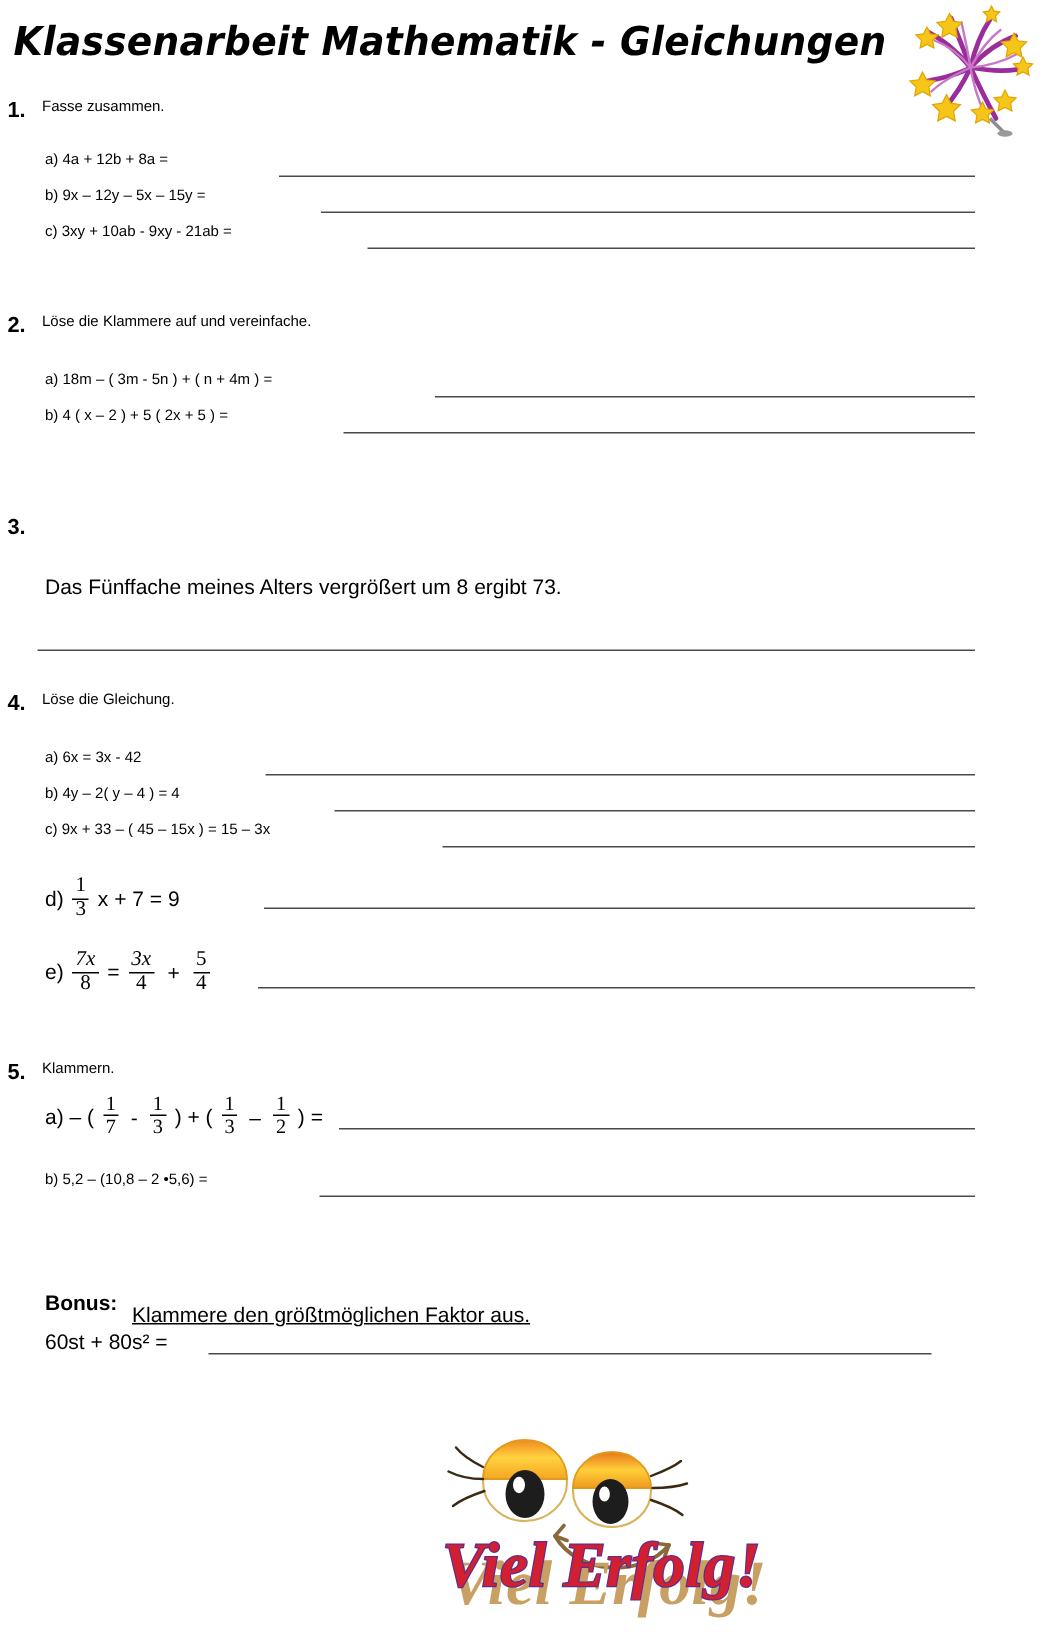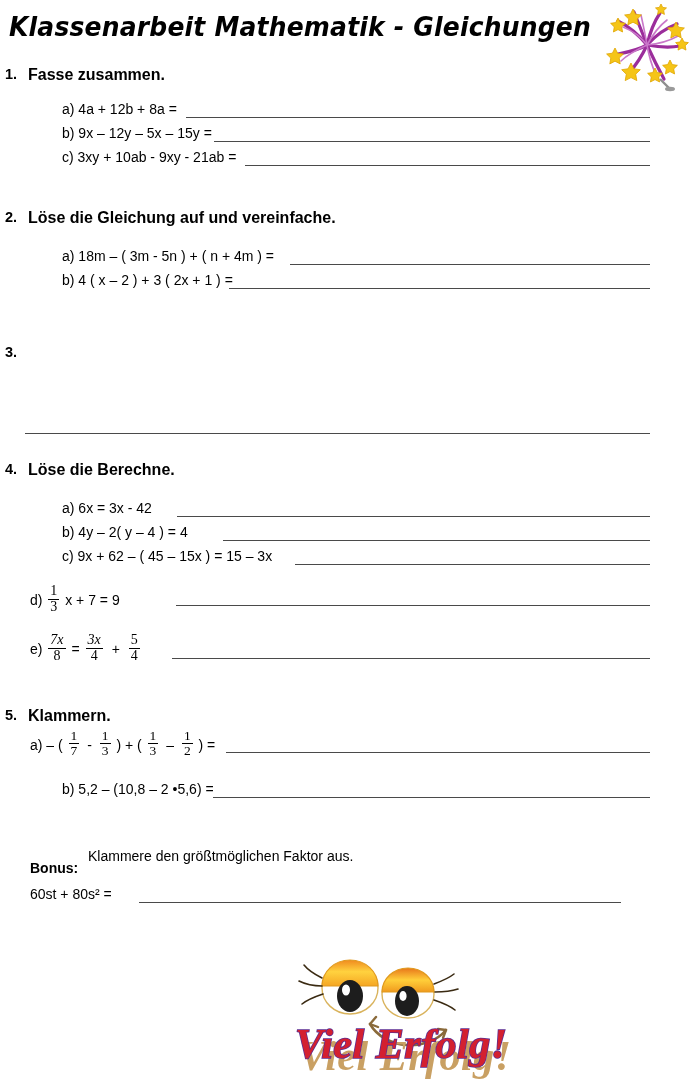--- a/index.html
+++ b/index.html
@@ -51,36 +51,35 @@
     position: absolute;
     left: 598px;
     top: 0px;
     width: 98px;
     height: 92px;
   }
 
   
   .task-head {
     position: absolute;
-    font-weight: bold;
-    font-size: 16px;
+    font-weight: normal;
+    font-size: 10px;
     white-space: nowrap;
   }
   .task-num {
     position: absolute;
     font-weight: bold;
     font-size: 14.5px;
     left: 5px;
   }
   .sub {
     position: absolute;
-    font-size: 14px;
+    font-size: 10px;
     white-space: nowrap;
     left: 30px;
-    margin-left: 32px;
   }
   .plain {
     position: absolute;
     font-size: 14px;
     white-space: nowrap;
   }
   .ans-line {
     position: absolute;
     height: 0;
     border-top: 1.4px solid #4a4a4a;
@@ -219,56 +218,57 @@
   </div>
   <div class="ans-line" style="top:141px; left:214px; width:436px;"></div>
 
   <div class="sub" style="top:149px;">
     <span>c)</span>
     <span>3xy + 10ab - 9xy - 21ab =</span>
   </div>
   <div class="ans-line" style="top:165px; left:245px; width:405px;"></div>
 
   <div class="task-num" style="top:209px;">2.</div>
-  <div class="task-head" style="top:209px; left:28px;">Löse die Gleichung auf und vereinfache.</div>
+  <div class="task-head" style="top:209px; left:28px;">Löse die Klammere auf und vereinfache.</div>
 
   <div class="sub" style="top:248px;">
     <span>a)</span>
     <span>18m – ( 3m - 5n ) + ( n + 4m ) =</span>
   </div>
   <div class="ans-line" style="top:264px; left:290px; width:360px;"></div>
 
   <div class="sub" style="top:272px;">
     <span>b)</span>
-    <span>4 ( x – 2 ) + 3 ( 2x + 1 ) =</span>
+    <span>4 ( x – 2 ) + 5 ( 2x + 5 ) =</span>
   </div>
   <div class="ans-line" style="top:288px; left:229px; width:421px;"></div>
 
   <div class="task-num" style="top:344px;">3.</div>
 
+  <div class="plain" style="top:383px; left:30px;">Das Fünffache meines Alters vergrößert um 8 ergibt 73.</div>
   <div class="ans-line" style="top:433px; left:25px; width:625px;"></div>
 
   <div class="task-num" style="top:461px;">4.</div>
-  <div class="task-head" style="top:461px; left:28px;">Löse die Berechne.</div>
+  <div class="task-head" style="top:461px; left:28px;">Löse die Gleichung.</div>
 
   <div class="sub" style="top:500px;">
     <span>a)</span>
     <span>6x = 3x - 42</span>
   </div>
   <div class="ans-line" style="top:516px; left:177px; width:473px;"></div>
 
   <div class="sub" style="top:524px;">
     <span>b)</span>
     <span>4y – 2( y – 4 ) = 4</span>
   </div>
   <div class="ans-line" style="top:540px; left:223px; width:427px;"></div>
 
   <div class="sub" style="top:548px;">
     <span>c)</span>
-    <span>9x  + 62 – ( 45 – 15x ) = 15 – 3x</span>
+    <span>9x  + 33 – ( 45 – 15x ) = 15 – 3x</span>
   </div>
   <div class="ans-line" style="top:564px; left:295px; width:355px;"></div>
 
   <div class="eqrow" style="top:585px;">
     <span>d)</span>
     <span class="frac">
       <span class="num upright">1</span>
       <span class="den">3</span>
     </span>
     <span>x + 7 = 9</span>
@@ -323,21 +323,21 @@
   </div>
   <div class="ans-line" style="top:752px; left:226px; width:424px;"></div>
 
   <div class="sub" style="top:781px;">
     <span>b)</span>
     <span>5,2 – (10,8 – 2 •5,6) =</span>
   </div>
   <div class="ans-line" style="top:797px; left:213px; width:437px;"></div>
 
   <div class="plain" style="top:848px; left:30px; font-weight:bold;margin-top:12px;">Bonus:</div>
-  <div class="plain" style="top:848px; left:88px;">Klammere den größtmöglichen Faktor aus.</div>
+  <div class="plain" style="top:868px; left:88px;text-decoration:underline;">Klammere den größtmöglichen Faktor aus.</div>
 
   <div class="plain" style="top:886px; left:30px;">60st + 80s²  =</div>
   <div class="ans-line" style="top:902px; left:139px; width:482px;"></div>
 
   <div class="smiley-wrap">
     <svg viewBox="0 0 290 168" width="290" height="168" aria-hidden="true">
       <defs>
         <linearGradient id="lidGrad" x1="0" y1="0" x2="0" y2="1">
           <stop offset="0%" stop-color="#f08a1e"></stop>
           <stop offset="45%" stop-color="#ffd23f"></stop>

